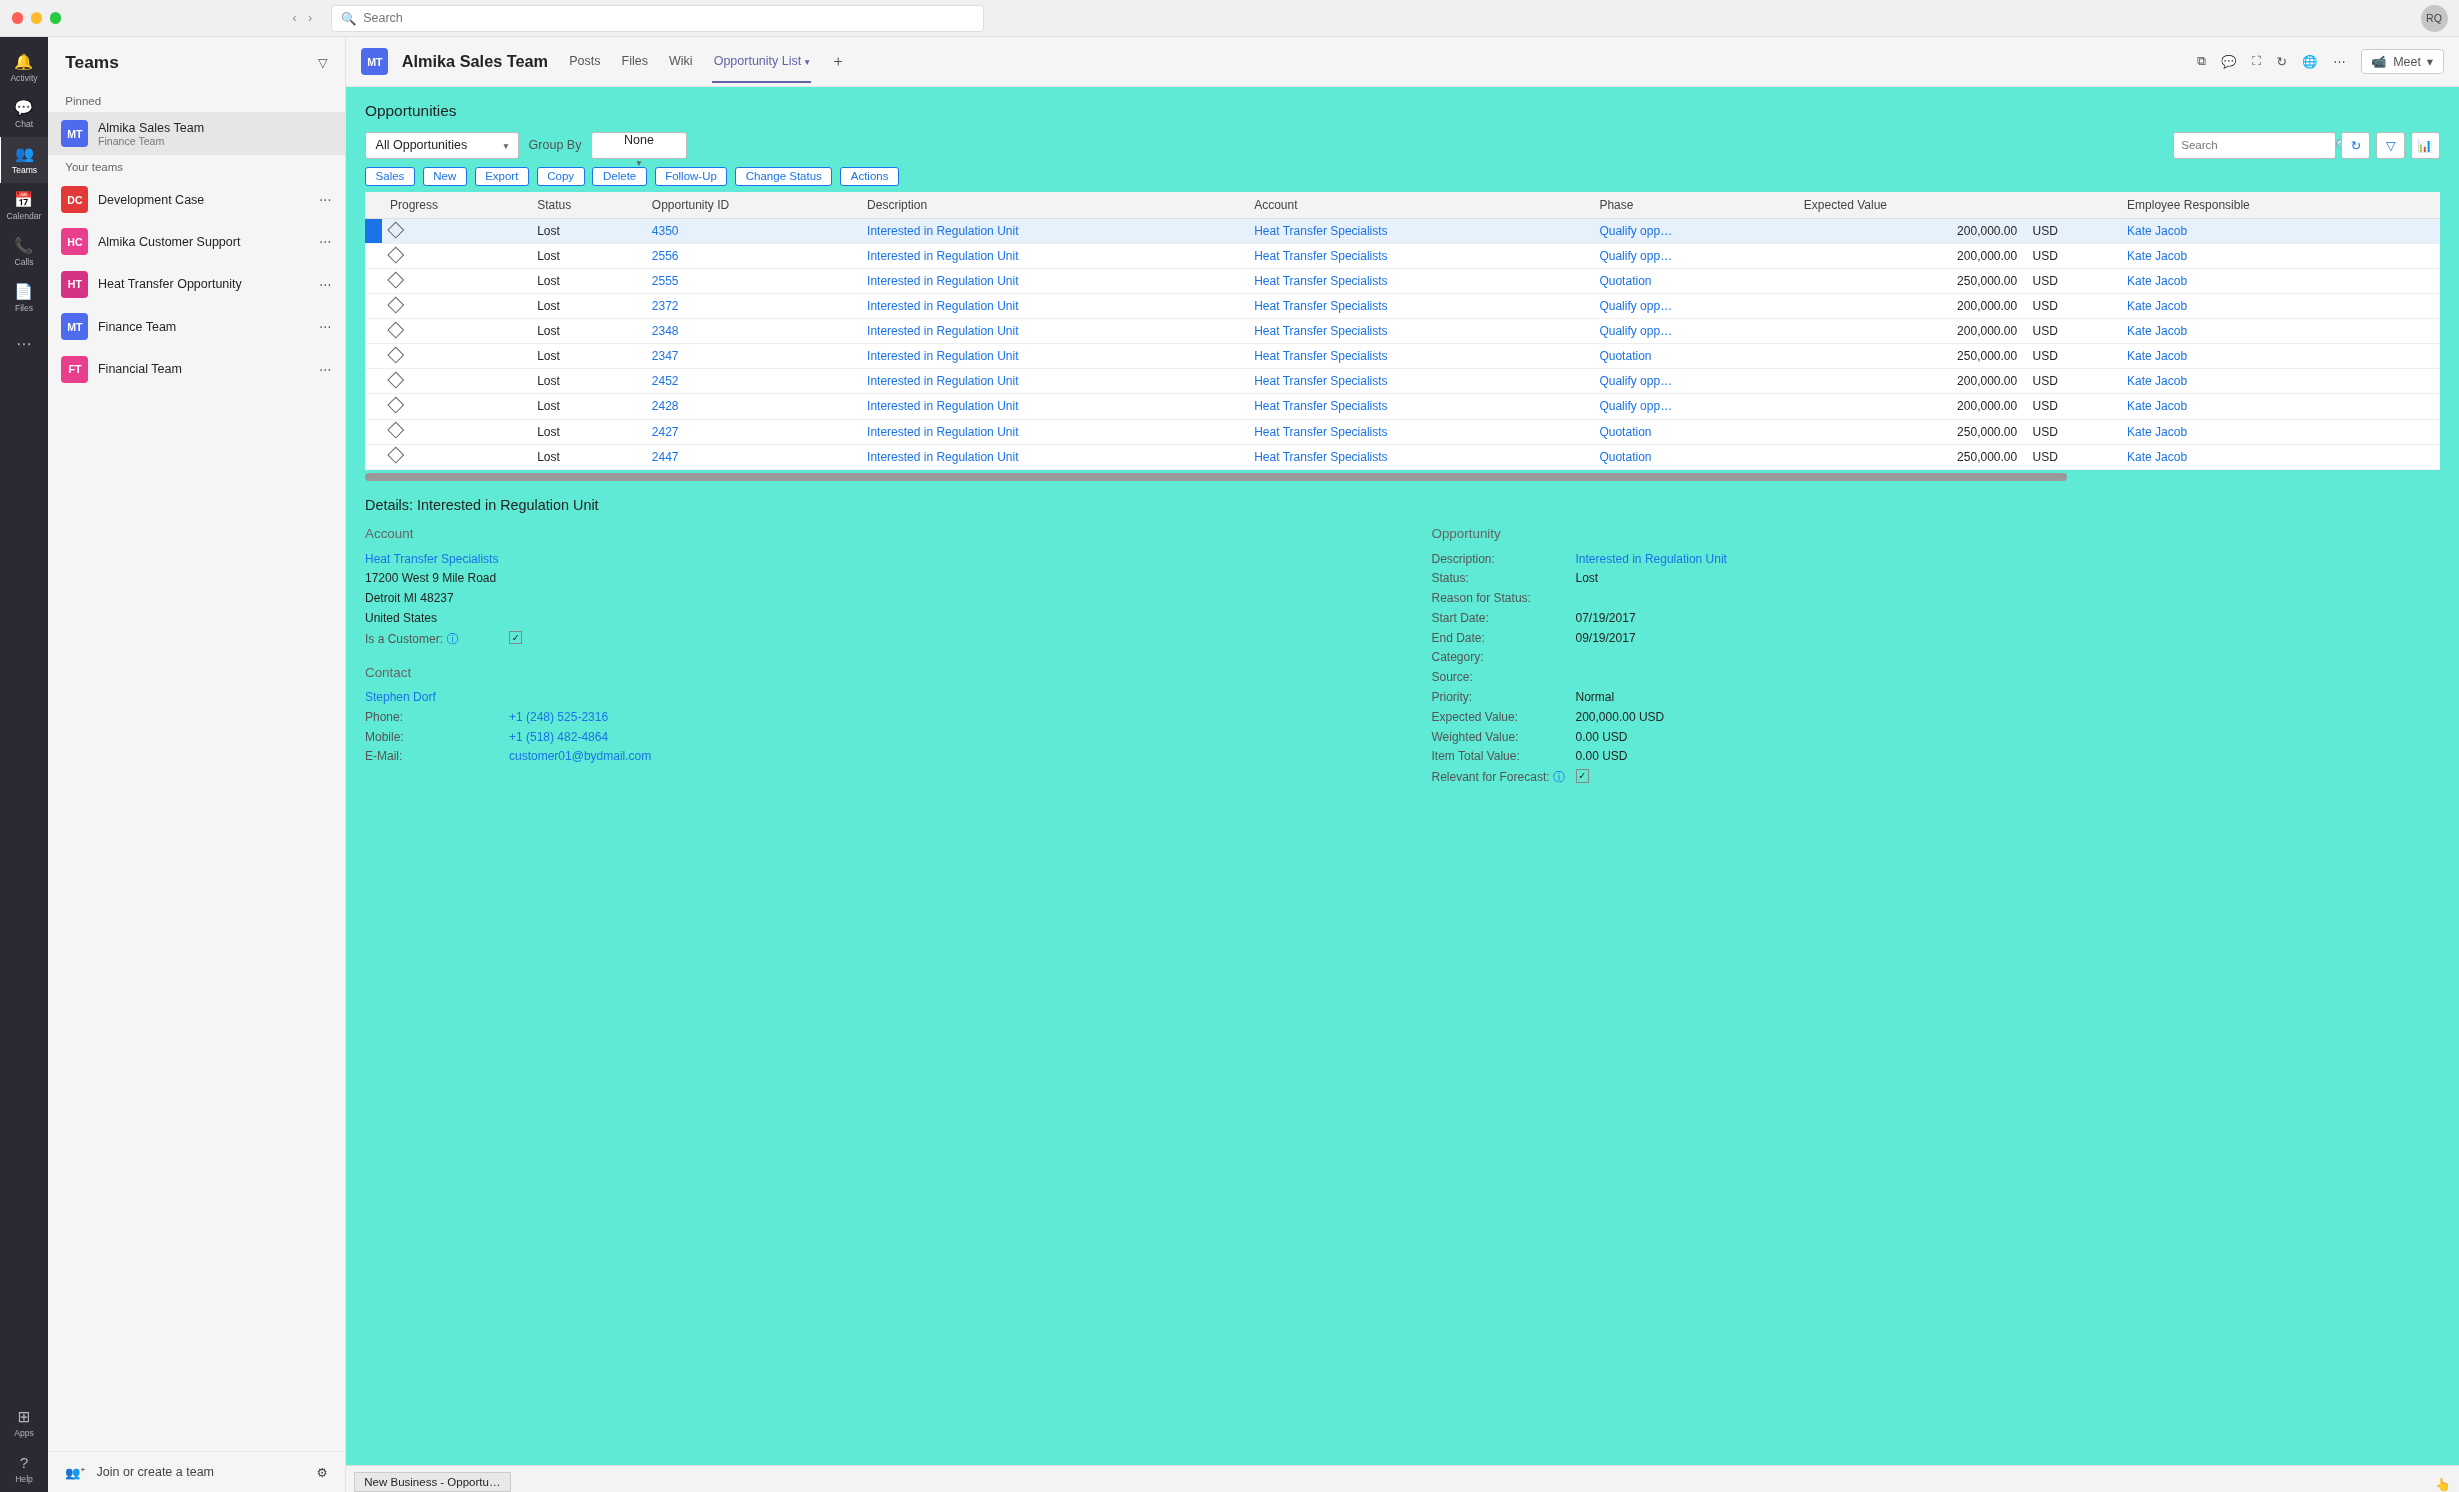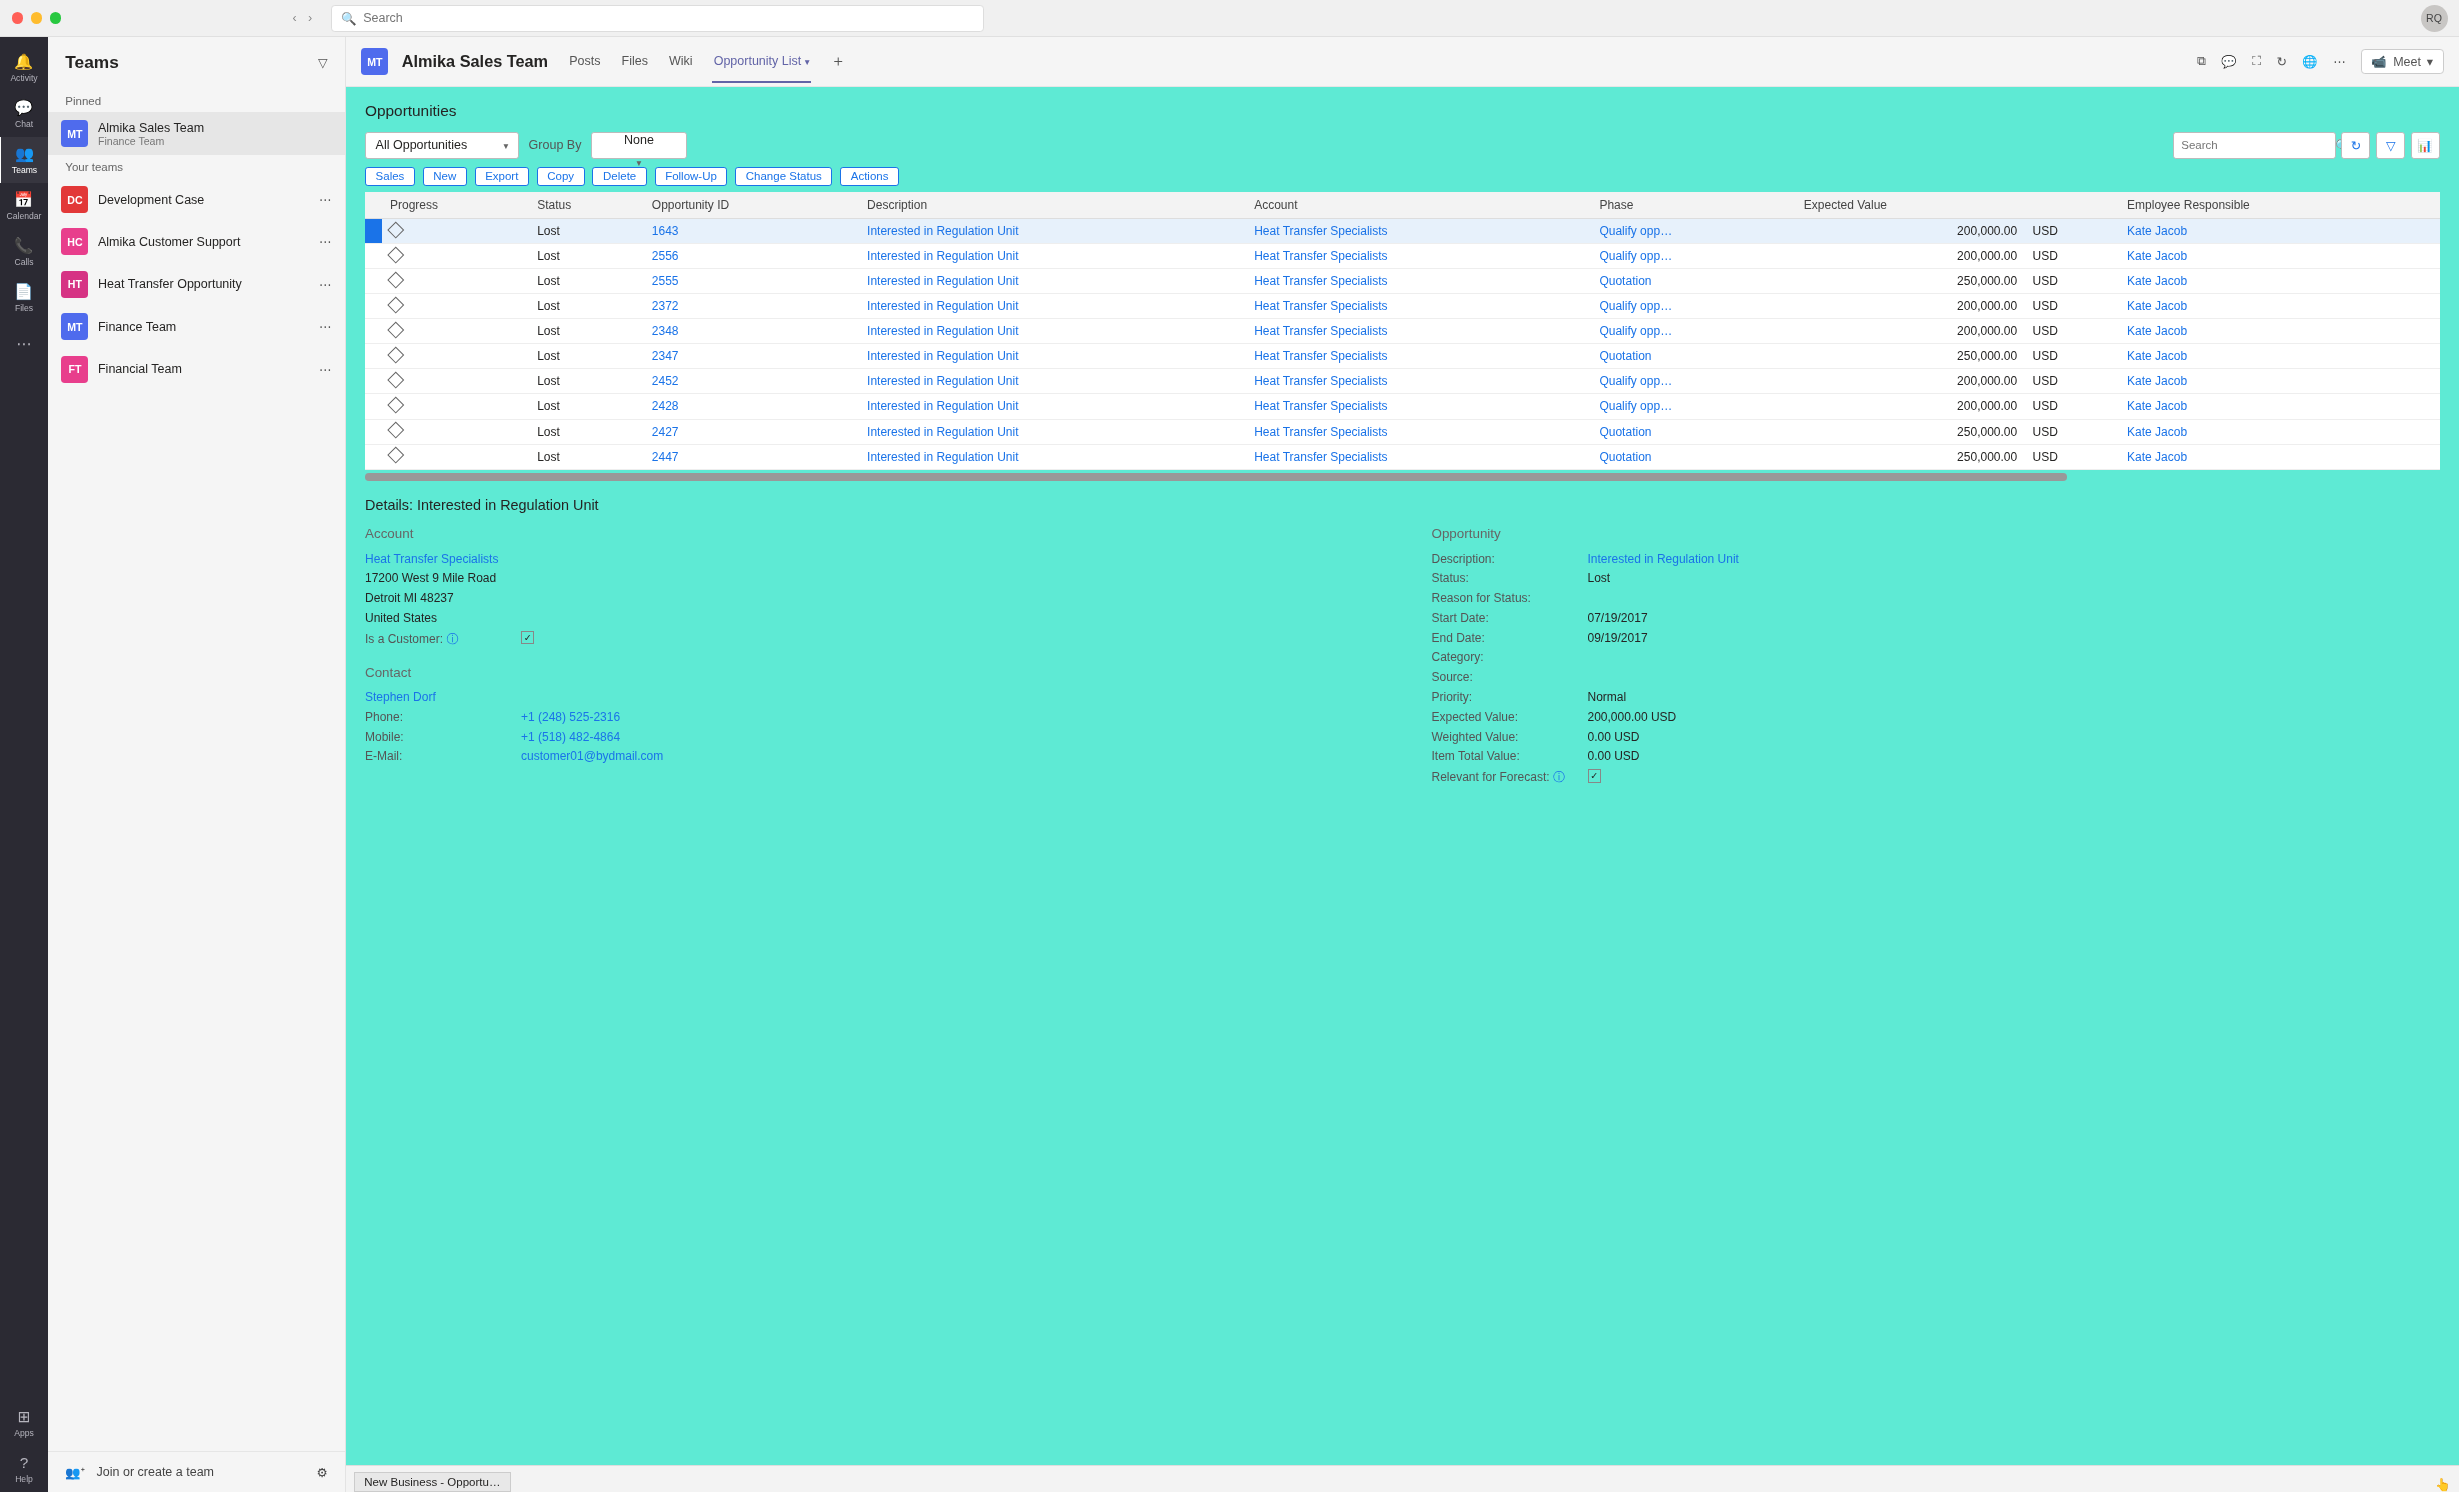--- a/index.html
+++ b/index.html
@@ -79,21 +79,21 @@
 td.num { text-align: right; }
 
 .hscroll { height: 7.7px; background: #999; border-radius: 3.8px; margin: 3.8px 0 15.4px; width: 82%; }
 
 
 .details-title { font-size: 14.4px; margin: 9.6px 0 13.4px; }
 .details-grid { display: flex; gap: 58px; }
 .dcol { flex: 1; }
 .dhead { font-size: 13.4px; color: #666; margin-bottom: 7.7px; }
 .drow { display: flex; padding: 2.9px 0; font-size: 12px; }
-.dlabel { width: 156px; color: #555; }
+.dlabel { width: 144px; color: #555; }
 .dval { flex: 1; }
 .checkbox-sm { width: 13.4px; height: 13.4px; border: 1px solid #888; display: inline-flex; align-items: center; justify-content: center; font-size: 9.6px; }
 
 
 .bottom-tab { height: 27px; border-top: 1px solid #ddd; display: flex; align-items: flex-end; background: #f3f3f3; padding: 0 7.7px; }
 .btab { background: #e8e8e8; border: 1px solid #ccc; padding: 2.9px 9.6px; font-size: 11.5px; }
 .btouch { margin-left: auto; color: #1a73e8; }
 
 .chev::after { content: '▾'; font-size: 9.6px; color: #666; }
 </style>
@@ -290,21 +290,21 @@
                 <th>Expected Value</th>
                 <th></th>
                 <th>Employee Responsible</th>
               </tr>
             </thead>
           <tbody id="tbody">
               <tr class="selected">
     <td style="width:17.3px"></td>
     <td><span class="diamond"></span></td>
     <td>Lost</td>
-    <td><span class="linkc">1643</span></td>
+    <td><span class="linkc">4350</span></td>
     <td><span class="linkc">Interested in Regulation Unit</span></td>
     <td><span class="linkc">Heat Transfer Specialists</span></td>
     <td><span class="linkc">Qualify opp…</span></td>
     <td class="num">200,000.00</td>
     <td>USD</td>
     <td><span class="linkc">Kate Jacob</span></td>
               </tr>
               <tr>
     <td style="width:17.3px"></td>
     <td><span class="diamond"></span></td>

